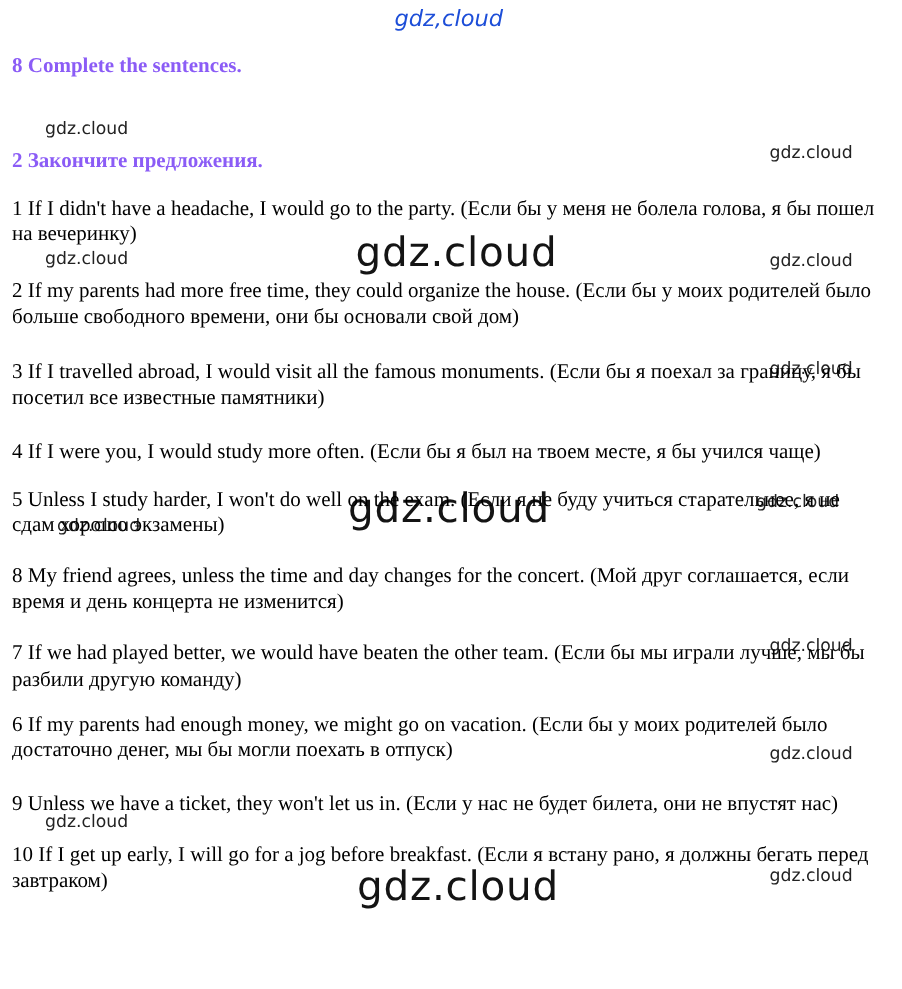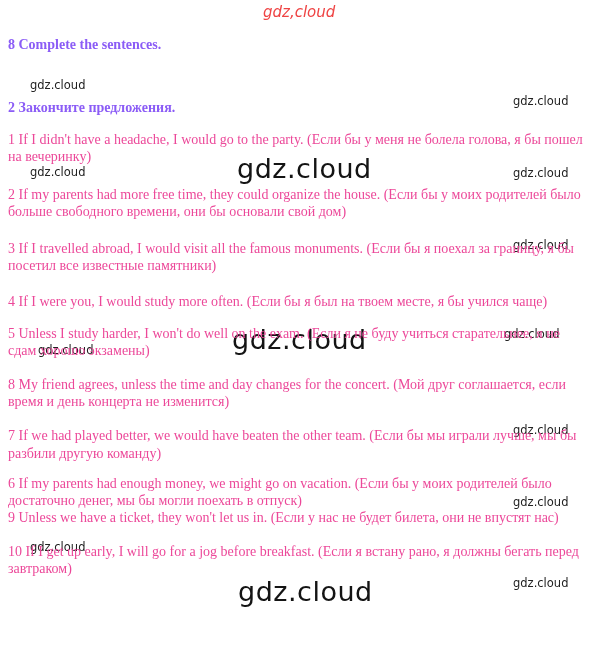--- a/index.html
+++ b/index.html
@@ -23,31 +23,31 @@
   .task-heading {
     font-size:14px;
     font-weight:bold;
     line-height:17px;
     color:#8b5cf6;
   }
   .task-heading.ru { margin-top:46px; }
   p.item {
     font-size:14px;
     line-height:17.3px;
-    color:#ec4899;
+    color:#000000;
   }
   .wm {
     position:absolute;
     font-family:"DejaVu Sans", sans-serif;
     white-space:nowrap;
   }
   .wm-top {
     font-size:15px;
     font-style:italic;
-    color:#ef4444;
+    color:#1d4ed8;
   }
   .wm-small {
     font-size:11.5px;
     color:#222222;
   }
   .wm-big {
     font-size:27px;
     color:#141414;
     letter-spacing:0.5px;
   }
@@ -86,17 +86,17 @@
     <div class="task-heading ru">2 Закончите предложения.</div>
 
     <p class="item" style="margin-top:15px;">1 If I didn't have a headache, I would go to the party. (Если бы у меня не болела голова, я бы пошел на вечеринку)</p>
     <p class="item" style="margin-top:20px;">2 If my parents had more free time, they could organize the house. (Если бы у моих родителей было больше свободного времени, они бы основали свой дом)</p>
     <p class="item" style="margin-top:20px;">3 If I travelled abroad, I would visit all the famous monuments. (Если бы я поехал за границу, я бы посетил все известные памятники)</p>
     <p class="item" style="margin-top:18px;">4 If I were you, I would study more often. (Если бы я был на твоем месте, я бы учился чаще)</p>
     <p class="item" style="margin-top:15px;">5 Unless I study harder, I won't do well on the exam. (Если я не буду учиться старательнее, я не сдам хорошо экзамены)</p>
     <p class="item" style="margin-top:16px;">8 My friend agrees, unless the time and day changes for the concert. (Мой друг соглашается, если время и день концерта не изменится)</p>
     <p class="item" style="margin-top:17px;">7 If we had played better, we would have beaten the other team. (Если бы мы играли лучше, мы бы разбили другую команду)</p>
     <p class="item" style="margin-top:13px;">6 If my parents had enough money, we might go on vacation. (Если бы у моих родителей было достаточно денег, мы бы могли поехать в отпуск)</p>
-    <p class="item" style="">9 Unless we have a ticket, they won't let us in. (Если у нас не будет билета, они не впустят нас)</p>
+    <p class="item" style="margin-top:19px;">9 Unless we have a ticket, they won't let us in. (Если у нас не будет билета, они не впустят нас)</p>
     <p class="item" style="margin-top:16px;">10 If I get up early, I will go for a jog before breakfast. (Если я встану рано, я должны бегать перед завтраком)</p>
   </div>
 
 </div>
 
 </body></html>

